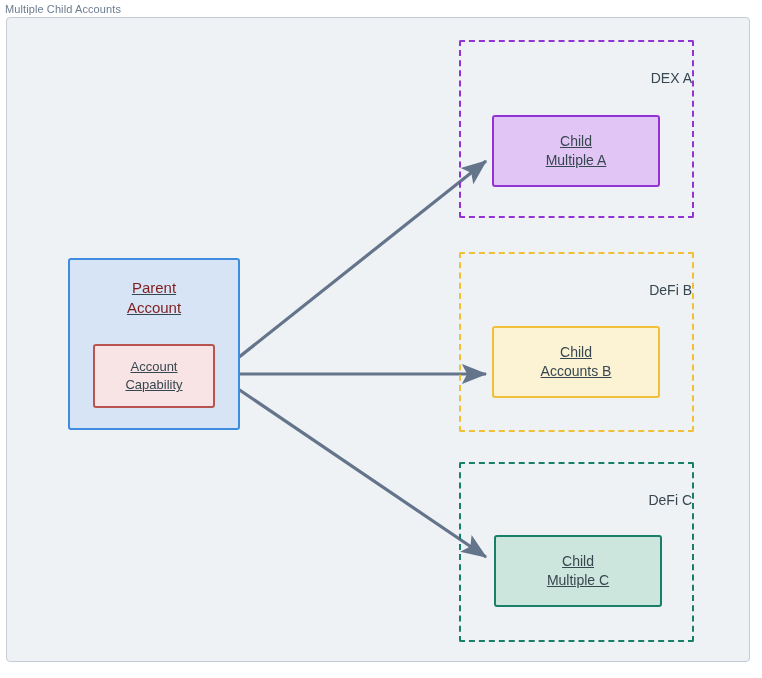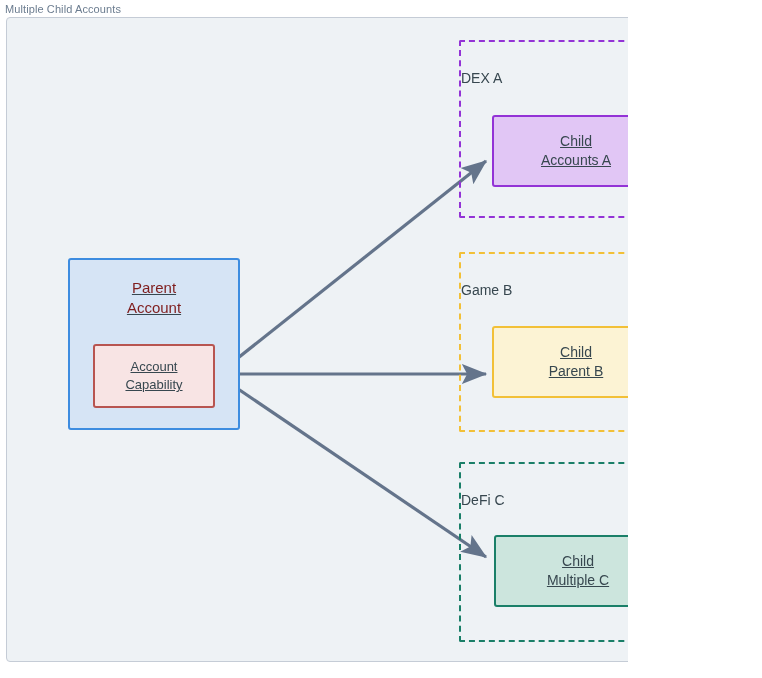--- a/index.html
+++ b/index.html
@@ -5,21 +5,21 @@
 <style>
   html, body {
     margin: 0;
     padding: 0;
     background: #ffffff;
     font-family: "Liberation Sans", "DejaVu Sans", sans-serif;
   }
 
   #canvas {
     position: relative;
-    width: 628px;
+    width: 762px;
     height: 678px;
     overflow: hidden;
     background: #ffffff;
   }
 
   
   #diagram-title {
     position: absolute;
     left: 5px;
     top: 2px;
@@ -101,21 +101,21 @@
     border-width: 2px;
     border-style: dashed;
     background: transparent;
     border-radius: 2px;
   }
   .cluster-label {
     position: absolute;
     left: 0;
     right: 0;
     top: 28px;
-    text-align: left;
+    text-align: right;
     font-size: 14px;
     color: #37474f;
   }
 
   #cluster-dex-a  { left: 459px; top: 40px;  width: 235px; height: 178px; border-color: #9333d6; }
   #cluster-defi-b { left: 459px; top: 252px; width: 235px; height: 180px; border-color: #f2c037; }
   #cluster-game-c { left: 459px; top: 462px; width: 235px; height: 180px; border-color: #1a7f68; }
 
   
   .child-node { font-size: 14px; }
@@ -168,29 +168,29 @@
   <div class="node" id="account-capability">
     <span class="line2">Account</span>
     <span class="line2">Capability</span>
   </div>
 
   <div class="cluster" id="cluster-dex-a">
     <div class="cluster-label">DEX A</div>
   </div>
   <div class="node child-node" id="child-account-a">
     <span class="line2">Child</span>
-    <span class="line2">Accounts A</span>
+    <span class="line2">Multiple A</span>
   </div>
 
   <div class="cluster" id="cluster-defi-b">
-    <div class="cluster-label">Game B</div>
+    <div class="cluster-label">DeFi B</div>
   </div>
   <div class="node child-node" id="child-account-b">
     <span class="line2">Child</span>
-    <span class="line2">Parent B</span>
+    <span class="line2">Accounts B</span>
   </div>
 
   <div class="cluster" id="cluster-game-c">
     <div class="cluster-label">DeFi C</div>
   </div>
   <div class="node child-node" id="child-account-c">
     <span class="line2">Child</span>
     <span class="line2">Multiple C</span>
   </div>
 

